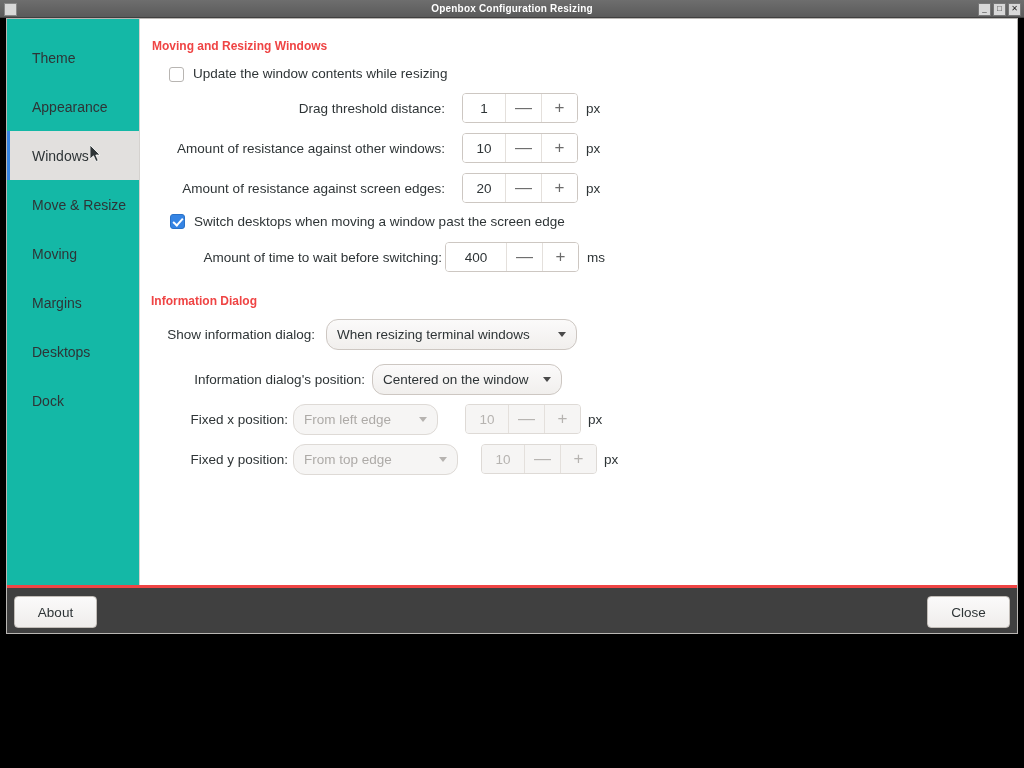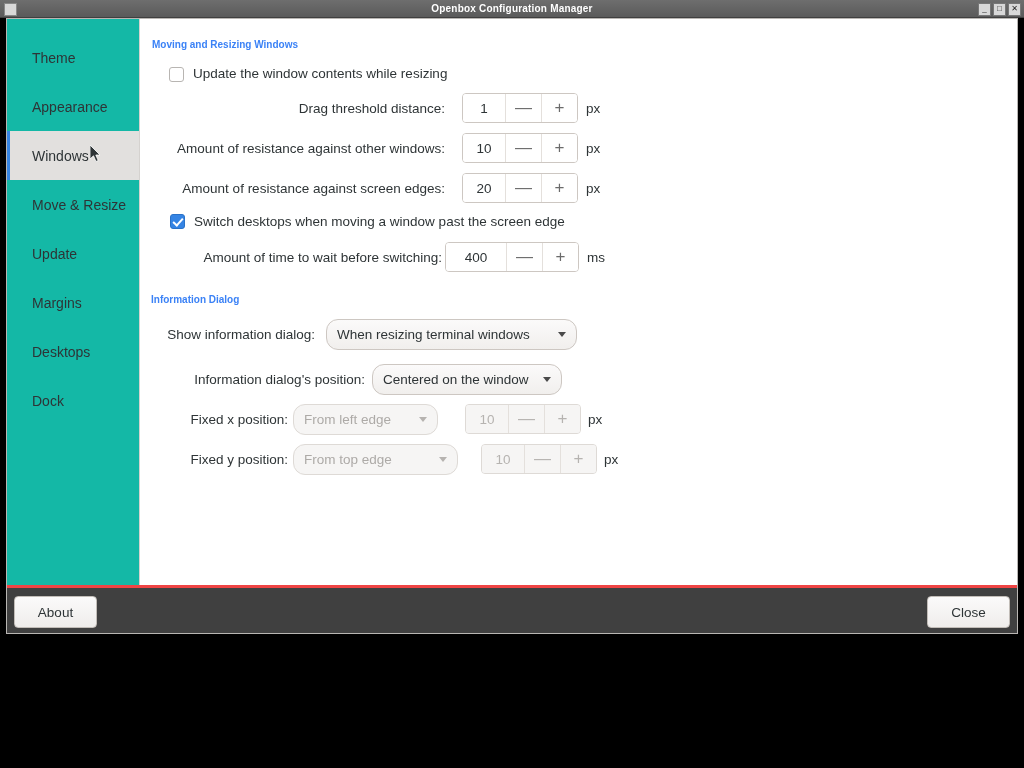--- a/index.html
+++ b/index.html
@@ -111,23 +111,23 @@
 
   
   .main {
     flex: 1;
     position: relative;
     background: #ffffff;
   }
 
   .section-title {
     position: absolute;
-    font-size: 10px;
+    font-size: 12px;
     font-weight: bold;
-    color: #3b82f6;
+    color: #ef4444;
   }
 
   .row-label {
     position: absolute;
     font-size: 13.5px;
     color: #2e3436;
     text-align: right;
     white-space: nowrap;
   }
   .row-label.left {
@@ -268,21 +268,21 @@
     pointer-events: none;
   }
 </style>
 </head>
 <body>
 
 <div id="app">
 
   <div class="titlebar">
     <div class="tb-left-icon"></div>
-    <div class="titlebar-title">Openbox Configuration Manager</div>
+    <div class="titlebar-title">Openbox Configuration Resizing</div>
     <div class="tb-buttons">
       <div class="tb-btn">_</div>
       <div class="tb-btn">□</div>
       <div class="tb-btn">✕</div>
     </div>
   </div>
 
   <div class="window">
 
     <div class="content-area">
@@ -294,21 +294,21 @@
         <div class="side-item">
           <span>Appearance</span>
         </div>
         <div class="side-item selected">
           <span>Windows</span>
         </div>
         <div class="side-item">
           <span>Move &amp; Resize</span>
         </div>
         <div class="side-item">
-          <span>Update</span>
+          <span>Moving</span>
         </div>
         <div class="side-item">
           <span>Margins</span>
         </div>
         <div class="side-item">
           <span>Desktops</span>
         </div>
         <div class="side-item">
           <span>Dock</span>
         </div>

